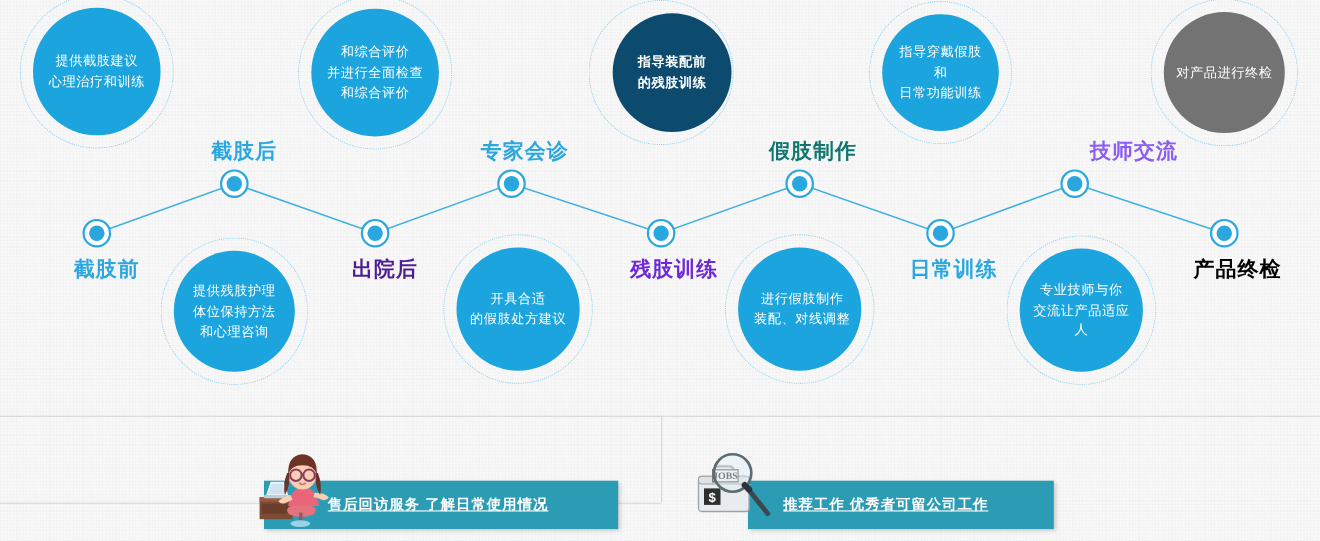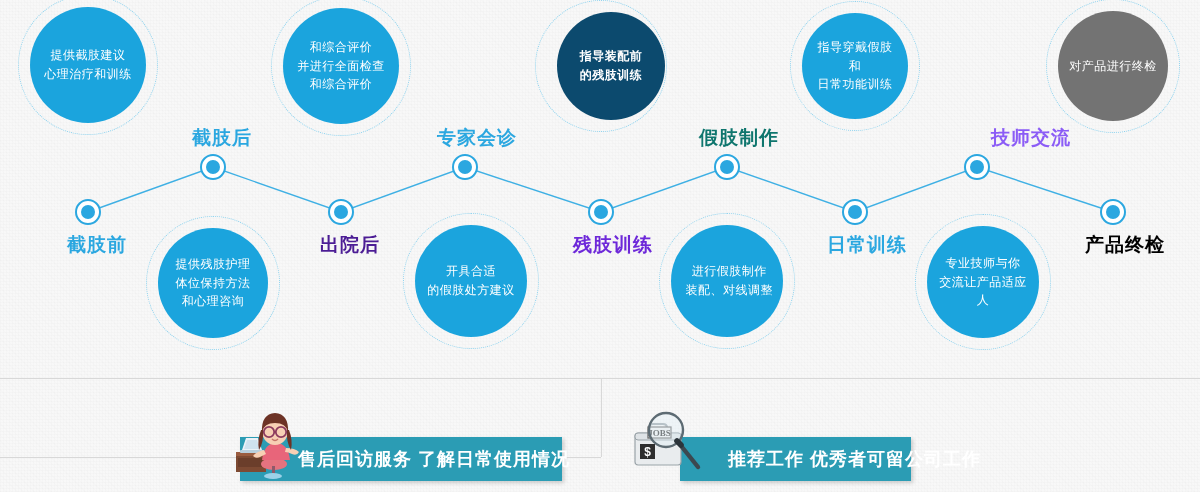--- a/index.html
+++ b/index.html
@@ -63,22 +63,22 @@
   
   .rule{position:absolute;background:#d8d8d8;z-index:1;}
 
   
   .banner{
     position:absolute;height:44px;background:#2b9cb4;
     display:flex;align-items:center;z-index:5;
     box-shadow:2px 2px 4px rgba(0,0,0,.18);
   }
   .banner-text{
-    color:#ffffff;font-size:18px;font-weight:bold;
-    letter-spacing:1px;white-space:nowrap;
+    color:#ffffff;font-size:13px;font-weight:bold;
+    letter-spacing:1px;white-space:nowrap;text-decoration:underline;
   }
   .banner-icon{
     position:absolute;z-index:6;
   }
 </style>
 </head>
 <body>
 
 <div id="texture"></div>
 
@@ -205,21 +205,21 @@
     <path d="M29 22 q-4 10 -2 20 q5-8 4-20 z" fill="#6d3326"></path>
     <path d="M57 22 q4 10 2 20 q-5-8 -4-20 z" fill="#6d3326"></path>
 
     <circle cx="37" cy="24" r="5.2" fill="none" stroke="#8c3a5e" stroke-width="1.8"></circle>
     <circle cx="49" cy="24" r="5.2" fill="none" stroke="#8c3a5e" stroke-width="1.8"></circle>
     <line x1="42" y1="24" x2="44" y2="24" stroke="#8c3a5e" stroke-width="1.8"></line>
 
     <path d="M40 31 q3 3 6 0" stroke="#c4766a" stroke-width="1.4" fill="none"></path>
   </svg>
 
-  <div class="banner" id="banner-1" style="left: 680px; top: 437px; width: 231px; background: rgb(43, 156, 180); padding-left: 48px; box-sizing: border-box;">
+  <div class="banner" id="banner-1" style="left: 680px; top: 437px; width: 278px; background: rgb(43, 156, 180); padding-left: 32px; box-sizing: border-box;">
     <span class="banner-text">推荐工作  优秀者可留公司工作</span>
   </div>
   <svg class="banner-icon" id="icon-1" width="76" height="68" viewBox="0 0 76 68" style="left: 631px; top: 411px;">
 
     <rect x="4" y="22" width="46" height="32" rx="3" fill="#e9ecee" stroke="#9aa3a8" stroke-width="1.2"></rect>
     <rect x="4" y="22" width="46" height="7" rx="3" fill="#dfe3e6" stroke="#9aa3a8" stroke-width="1"></rect>
 
     <path d="M18 22 v-5 q0-4 4-4 h10 q4 0 4 4 v5" fill="none" stroke="#9aa3a8" stroke-width="2.2"></path>
 
     <rect x="17" y="16" width="23" height="11" fill="#f2f2f2" stroke="#6d6d6d" stroke-width="1.3"></rect>

